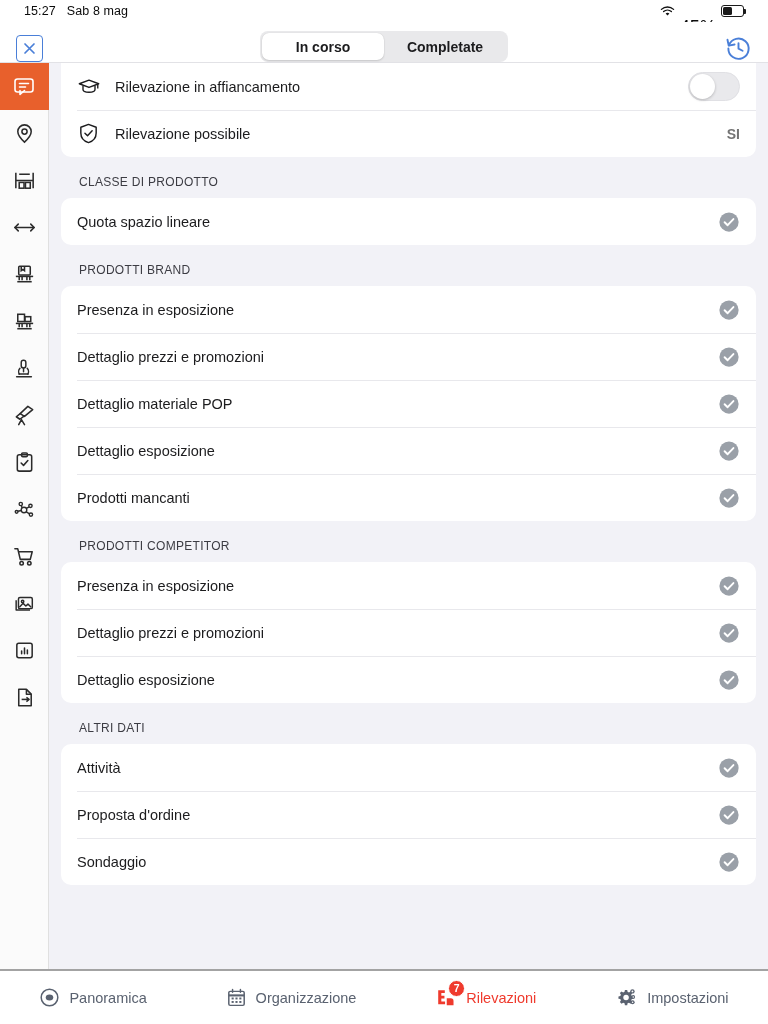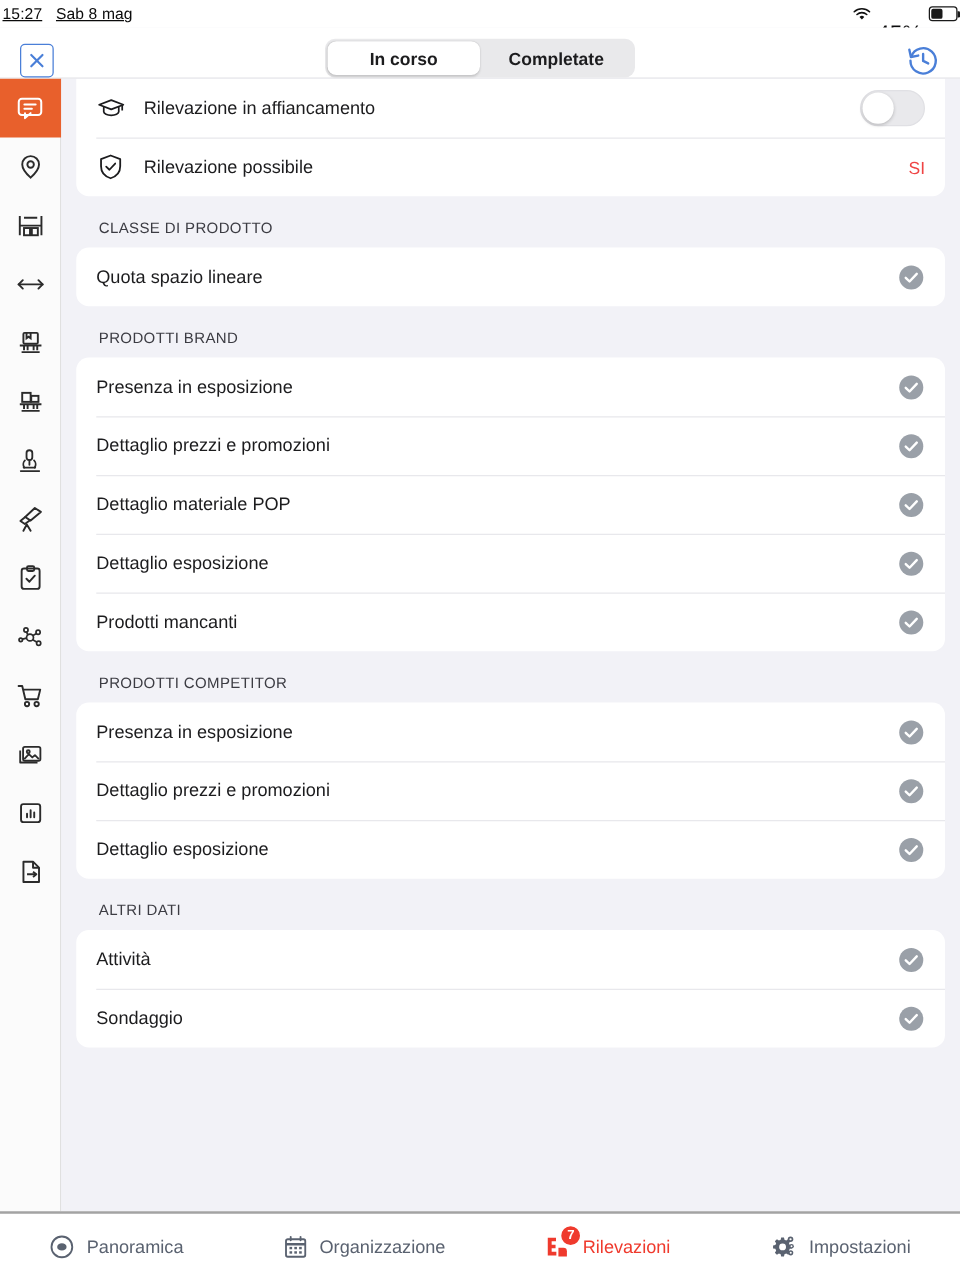--- a/index.html
+++ b/index.html
@@ -9,21 +9,21 @@
     background: #ffffff;
     overflow: hidden;
     -webkit-font-smoothing: antialiased;
   }
   .screen { position: relative; width: 768px; height: 1024px; background: #f2f2f7; }
 
   
   .statusbar {
     position: absolute; top: 0; left: 0; width: 768px; height: 22px;
     background: #ffffff; display: flex; align-items: center;
-    padding: 0 2px; font-size: 12.5px; color: #0b0b0b; letter-spacing: .1px; text-decoration: underline;
+    padding: 0 24px; font-size: 12.5px; color: #0b0b0b; letter-spacing: .1px;
   }
   .sb-left { display: flex; align-items: baseline; gap: 11px; }
   .sb-time { font-weight: 400; }
   .sb-date { font-weight: 400; }
   .sb-right { margin-left: auto; display: flex; align-items: center; gap: 5px; }
   .sb-batt-pct { font-size: 18px; margin-top: 32px; }
   .batt { width: 23px; height: 11.5px; border: 1.2px solid #1a1a1a; border-radius: 3px; position: relative; display:inline-block; }
   .batt::after { content:""; position:absolute; right:-3.2px; top:3.2px; width:2px; height:5px; background:#1a1a1a; border-radius:0 1px 1px 0; }
   .batt-fill { position:absolute; left:1px; top:1px; bottom:1px; width:45%; background:#1a1a1a; border-radius:1.5px; }
   .wifi svg { display:block; }
@@ -75,21 +75,21 @@
   .card.first { border-radius: 0 0 10px 10px; margin-top: 0; }
   .row {
     display: flex; align-items: center; min-height: 47px; padding: 0 16px;
     position: relative;
   }
   .row + .row::before {
     content: ""; position: absolute; left: 16px; right: 0; top: 0; height: 1px; background: #e8e8ec;
   }
   .row-icon { width: 38px; display:flex; align-items:center; color:#1c1c1e; flex:none; }
   .row-label { font-size: 14.5px; color: #1c1c1e; }
-  .row-trail { margin-left: auto; display: flex; align-items: center; color: #ef4444; font-size: 14px; }
+  .row-trail { margin-left: auto; display: flex; align-items: center; color: #737373; font-size: 14px; font-weight: bold; }
   .check { width: 22px; height: 22px; }
   .toggle {
     width: 52px; height: 29px; border-radius: 15px; background: #e9e9ec;
     border: 1px solid #e0e0e4; position: relative; cursor: pointer;
   }
   .toggle .knob {
     position: absolute; top: 1px; left: 1px; width: 25px; height: 25px; border-radius: 50%;
     background: #ffffff; box-shadow: 0 1px 3px rgba(0,0,0,.22);
   }
   .section-title {
@@ -392,20 +392,29 @@
               <polyline points="7.2,12.3 10.5,15.5 16.8,8.8" fill="none" stroke="#fff" stroke-width="2.1" stroke-linecap="round" stroke-linejoin="round"></polyline>
             </svg>
         </span>
       </div>
     </div>
 
     <div class="section-title">ALTRI DATI</div>
     <div class="card">
       <div class="row">
         <span class="row-label">Attività</span>
+        <span class="row-trail">
+          <svg class="check" viewBox="0 0 24 24">
+              <circle cx="12" cy="12" r="10.5" fill="#9aa0a8"></circle>
+              <polyline points="7.2,12.3 10.5,15.5 16.8,8.8" fill="none" stroke="#fff" stroke-width="2.1" stroke-linecap="round" stroke-linejoin="round"></polyline>
+            </svg>
+        </span>
+      </div>
+      <div class="row">
+        <span class="row-label">Proposta d'ordine</span>
         <span class="row-trail">
           <svg class="check" viewBox="0 0 24 24">
               <circle cx="12" cy="12" r="10.5" fill="#9aa0a8"></circle>
               <polyline points="7.2,12.3 10.5,15.5 16.8,8.8" fill="none" stroke="#fff" stroke-width="2.1" stroke-linecap="round" stroke-linejoin="round"></polyline>
             </svg>
         </span>
       </div>
       <div class="row">
         <span class="row-label">Sondaggio</span>
         <span class="row-trail">

